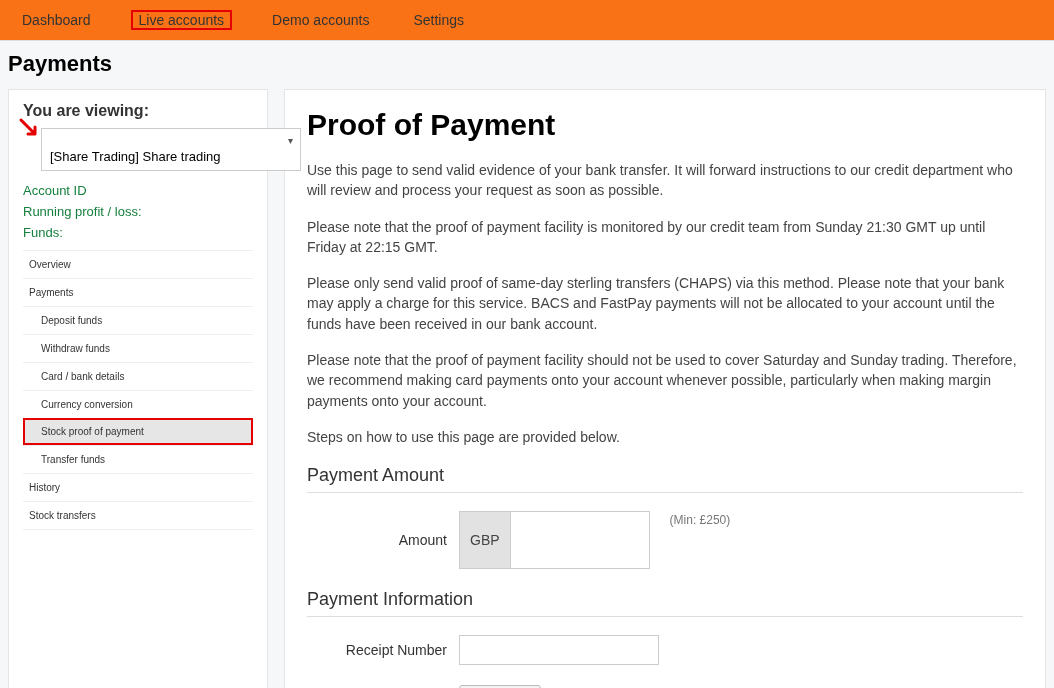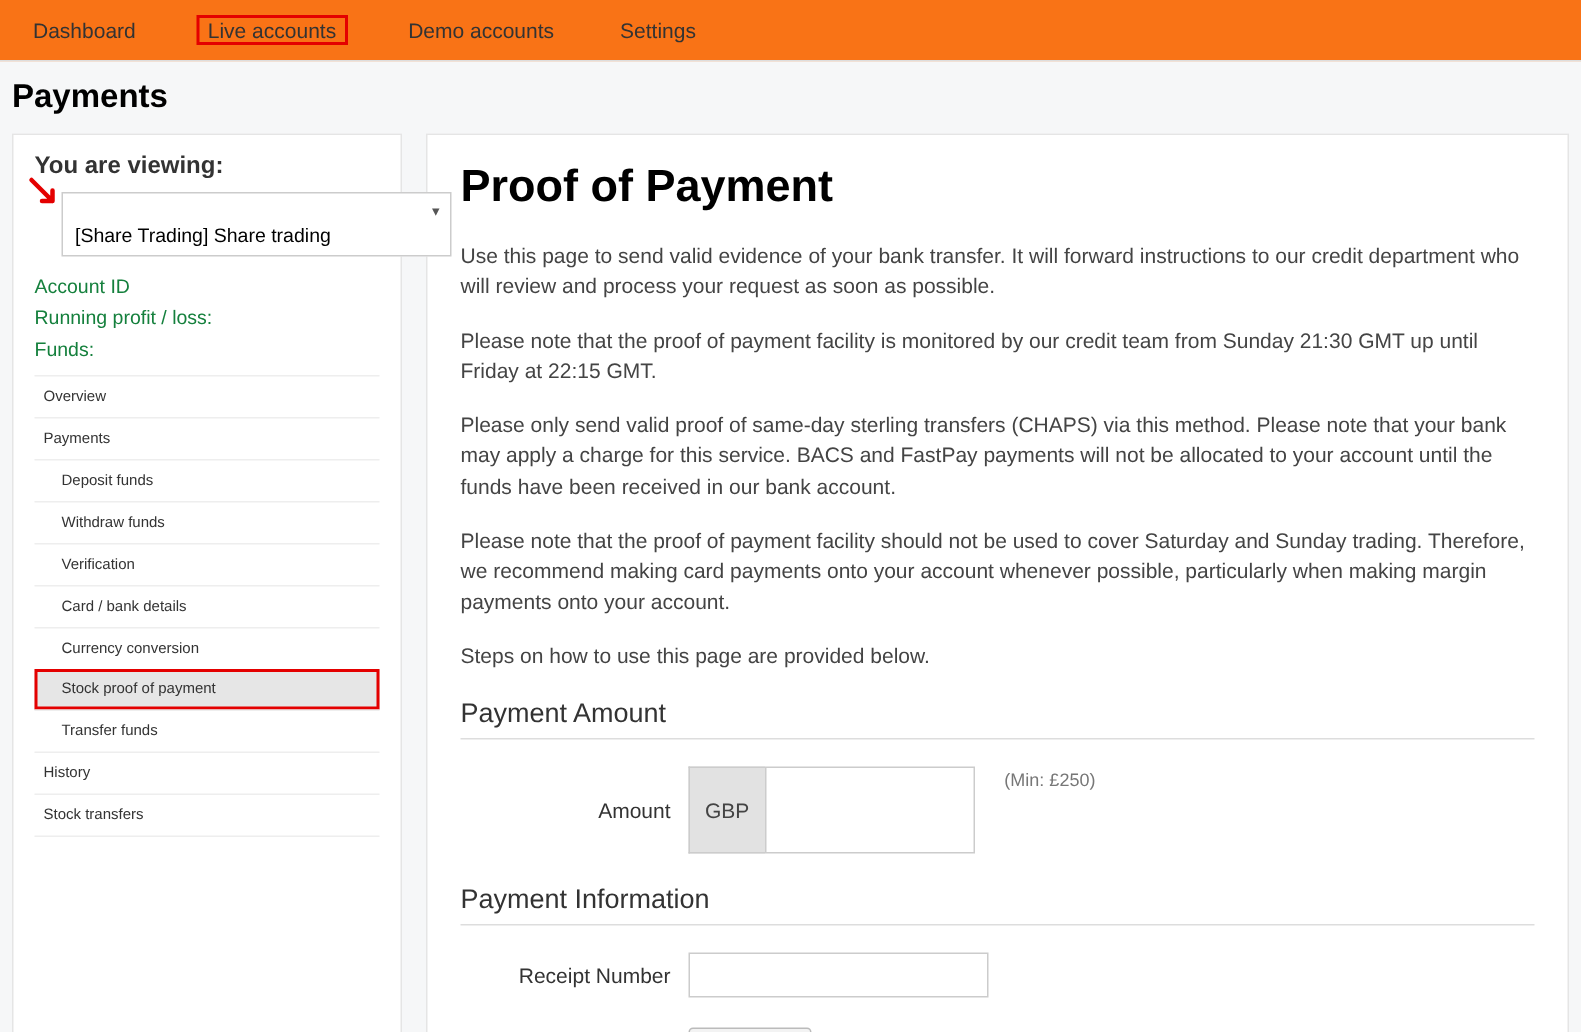--- a/index.html
+++ b/index.html
@@ -81,21 +81,20 @@
         <div>Account ID</div>
         <div>Running profit / loss:</div>
         <div>Funds:</div>
       </div>
 
       <div class="sidenav">
         <div class="sidenav-item">Overview</div>
         <div class="sidenav-item">Payments</div>
         <div class="sidenav-item sub">Deposit funds</div>
         <div class="sidenav-item sub">Withdraw funds</div>
-        <div class="sidenav-item sub">Verification</div>
         <div class="sidenav-item sub">Card / bank details</div>
         <div class="sidenav-item sub">Currency conversion</div>
         <div class="sidenav-item sub active">Stock proof of payment</div>
         <div class="sidenav-item sub">Transfer funds</div>
         <div class="sidenav-item">History</div>
         <div class="sidenav-item">Stock transfers</div>
       </div>
     </div>
 
     <div class="content">

